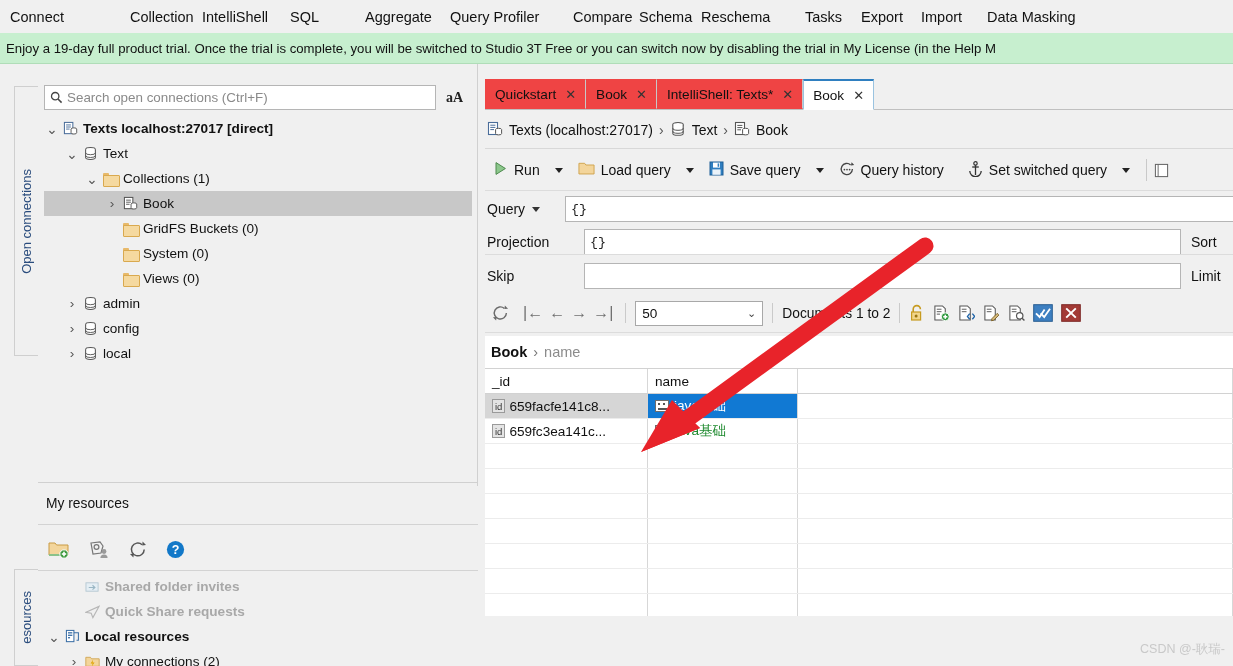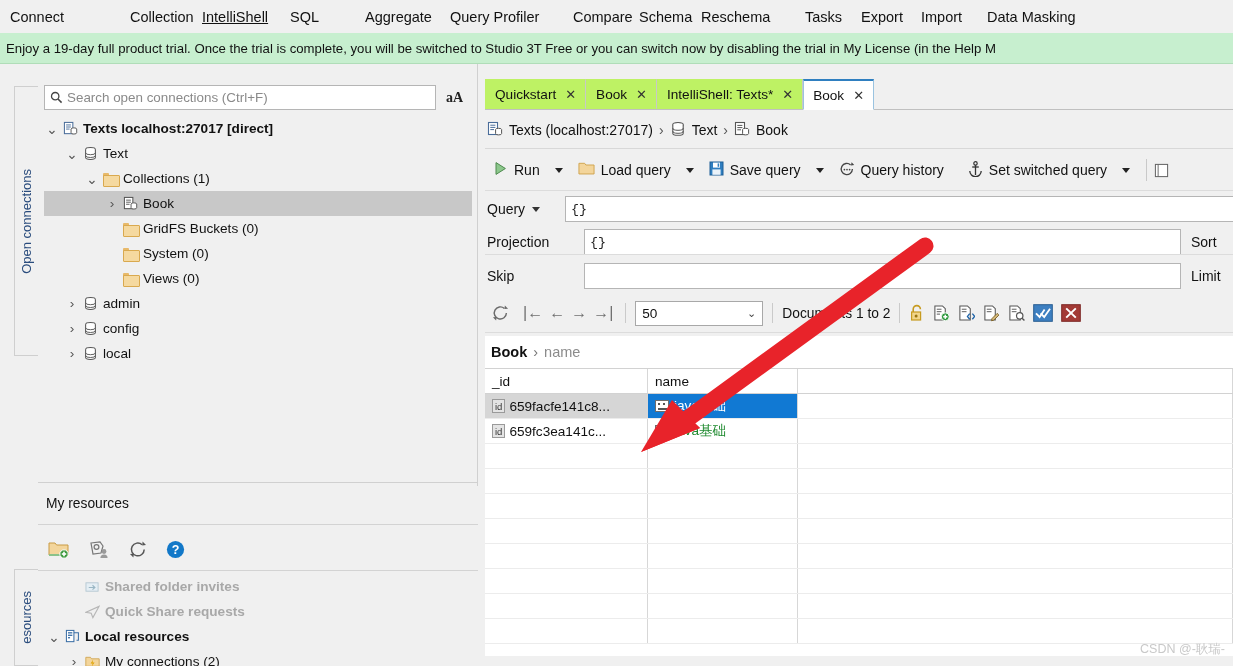--- a/index.html
+++ b/index.html
@@ -151,21 +151,21 @@
     position: absolute; left: 6px; top: 14px; width: 748px; height: 32px;
     display: flex; align-items: flex-end;
     border-bottom: 1px solid #c0c0c0;
   }
   .etab {
     height: 30px; display: flex; align-items: center;
     padding: 0 9px; gap: 9px;
     font-size: 13.6px; color: #111;
     border: 1px solid transparent;
     border-right: 1px solid #c8c8c8;
-    background: #bef264;
+    background: #ef4444;
     cursor: default;
     white-space: nowrap;
   }
   .etab.active {
     background: #ffffff;
     border: 1px solid #9ac3e0;
     border-top: 2px solid #2f7fc0;
     border-bottom: 1px solid #fff;
     position: relative; top: 1px;
     height: 31px;
@@ -272,21 +272,21 @@
     background: #fff;
     padding-left: 6px;
     font-size: 14.5px;
   }
   #gridcrumb .b1 { font-weight: bold; color: #111; }
   #gridcrumb .chev { color: #777; }
   #gridcrumb .b2 { color: #8b8b8b; }
 
   
   #grid {
-    position: absolute; left: 6px; top: 304px; width: 748px; height: 288px;
+    position: absolute; left: 6px; top: 304px; width: 748px; height: 248px;
     background: #fff;
     border-top: 1px solid #d2d2d2;
     overflow: hidden;
   }
   .ghead { display: flex; height: 25px; background: #fff; border-bottom: 1px solid #d2d2d2; }
   .gcell {
     display: flex; align-items: center;
     border-right: 1px solid #d7d7d7;
     padding: 0 7px;
     font-size: 13.6px; color: #111;
@@ -355,21 +355,21 @@
   }
 </style>
 </head>
 <body>
 
 <div id="app">
 
   <div id="menubar">
     <div class="menu-item" style="margin-left:8px;width:120px;">Connect</div>
     <div class="menu-item" style="width:72px;">Collection</div>
-    <div class="menu-item" style="width:88px;text-decoration:underline;">IntelliShell</div>
+    <div class="menu-item" style="width:88px;">IntelliShell</div>
     <div class="menu-item" style="width:75px;">SQL</div>
     <div class="menu-item" style="width:85px;">Aggregate</div>
     <div class="menu-item" style="width:123px;">Query Profiler</div>
     <div class="menu-item" style="width:66px;">Compare</div>
     <div class="menu-item" style="width:62px;">Schema</div>
     <div class="menu-item" style="width:104px;">Reschema</div>
     <div class="menu-item" style="width:56px;">Tasks</div>
     <div class="menu-item" style="width:60px;">Export</div>
     <div class="menu-item" style="width:66px;">Import</div>
     <div class="menu-item">Data Masking</div>

